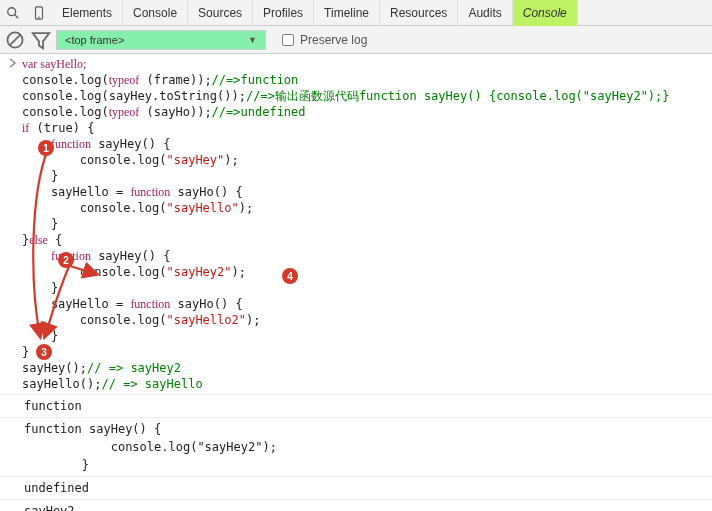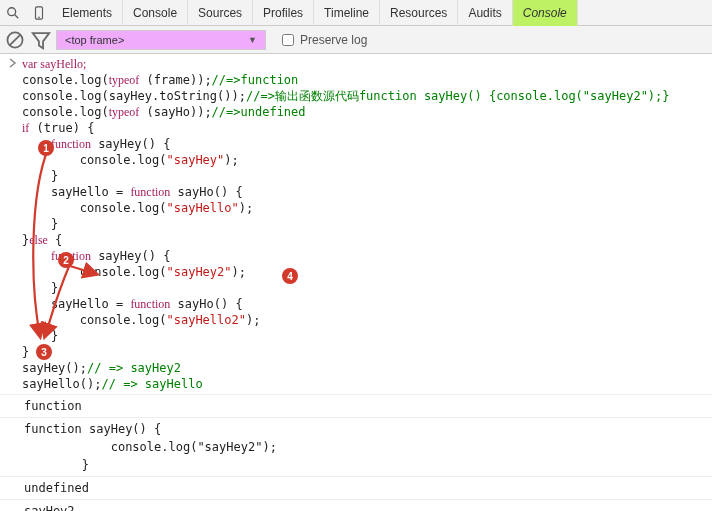--- a/index.html
+++ b/index.html
@@ -5,21 +5,21 @@
 * { margin: 0; padding: 0; box-sizing: border-box; }
 html, body { width: 712px; height: 511px; font-family: "Lucida Grande", "Segoe UI", Tahoma, sans-serif; font-size: 12px; color: #333; background: #fff; overflow: hidden; }
 .toolbar { display: flex; align-items: center; height: 26px; border-bottom: 1px solid #ccc; background: #f3f3f3; }
 .toolbar .icon { width: 26px; height: 26px; display: flex; align-items: center; justify-content: center; color: #5a5a5a; }
 .toolbar .icon svg { width: 14px; height: 14px; }
 .tabs { display: flex; align-items: stretch; height: 26px; font-size: 12px; color: #333; }
 .tab { padding: 0 10px; display: flex; align-items: center; border-right: 1px solid #ddd; cursor: default; }
 .tab.active { background: #bef264; font-style: italic; }
 .subbar { display: flex; align-items: center; height: 28px; border-bottom: 1px solid #ccc; background: #f3f3f3; padding: 0 4px; gap: 4px; }
 .subbar .icon { width: 22px; height: 22px; display: flex; align-items: center; justify-content: center; color: #6a6a6a; }
-.frame-select { display: flex; align-items: center; gap: 6px; padding: 0 8px; height: 20px; background: #f0abfc; border: 1px solid #ccc; font-size: 11px; color: #333; min-width: 210px; justify-content: space-between; }
+.frame-select { display: flex; align-items: center; gap: 6px; padding: 0 8px; height: 20px; background: #86efac; border: 1px solid #ccc; font-size: 11px; color: #333; min-width: 210px; justify-content: space-between; }
 .frame-select .tri { font-size: 9px; color: #555; }
 .preserve { display: flex; align-items: center; gap: 6px; margin-left: 12px; font-size: 12px; color: #555; }
 .preserve input { width: 12px; height: 12px; }
 .console-body { position: relative; height: calc(511px - 26px - 28px); overflow: hidden; background: #fff; }
 .entry { display: flex; align-items: flex-start; border-bottom: 1px solid #eee; padding: 2px 0 2px 4px; }
 .chevron { width: 18px; display: flex; justify-content: center; color: #888; padding-top: 2px; }
 .code { font-family: Menlo, Consolas, monospace; font-size: 12px; line-height: 16px; white-space: pre; color: #222; padding-left: 34px; }
 .entry .code { padding-left: 0; }
 .kw { color: #a71d5d; font-family: Liberation Serif, serif; }
 .str { color: #c41a16; }

